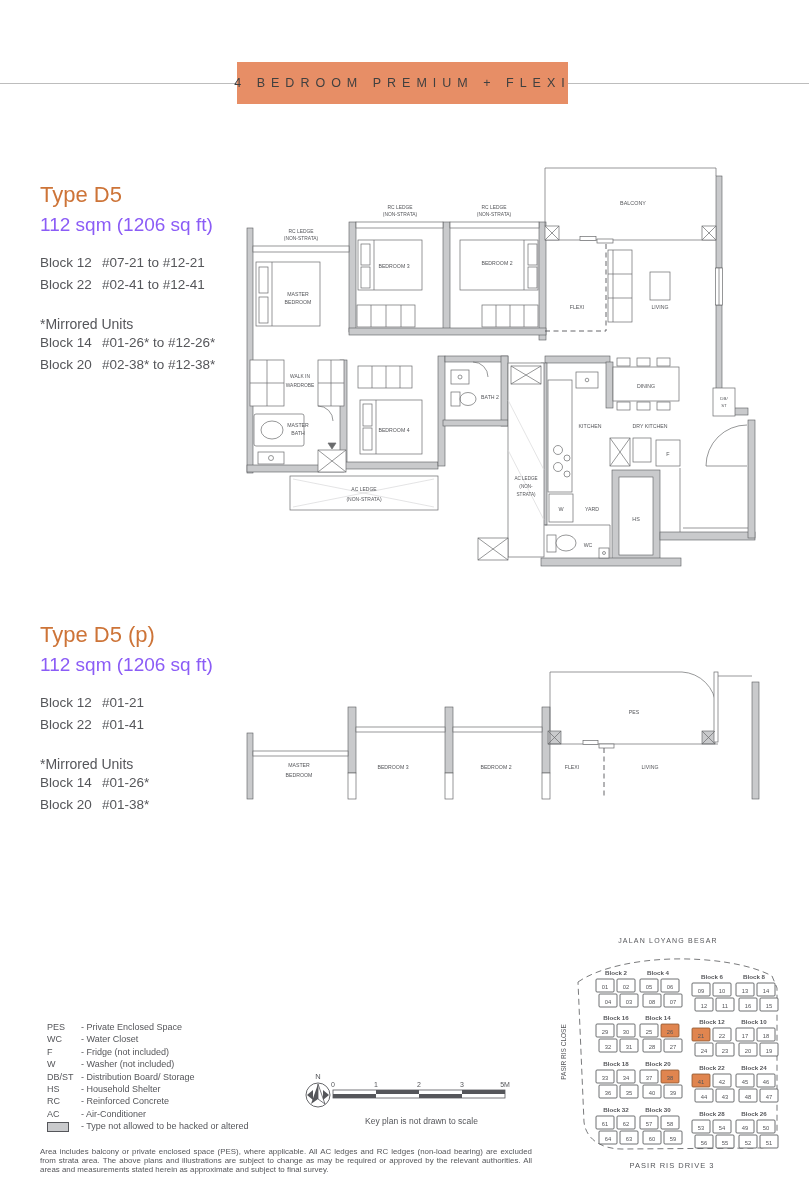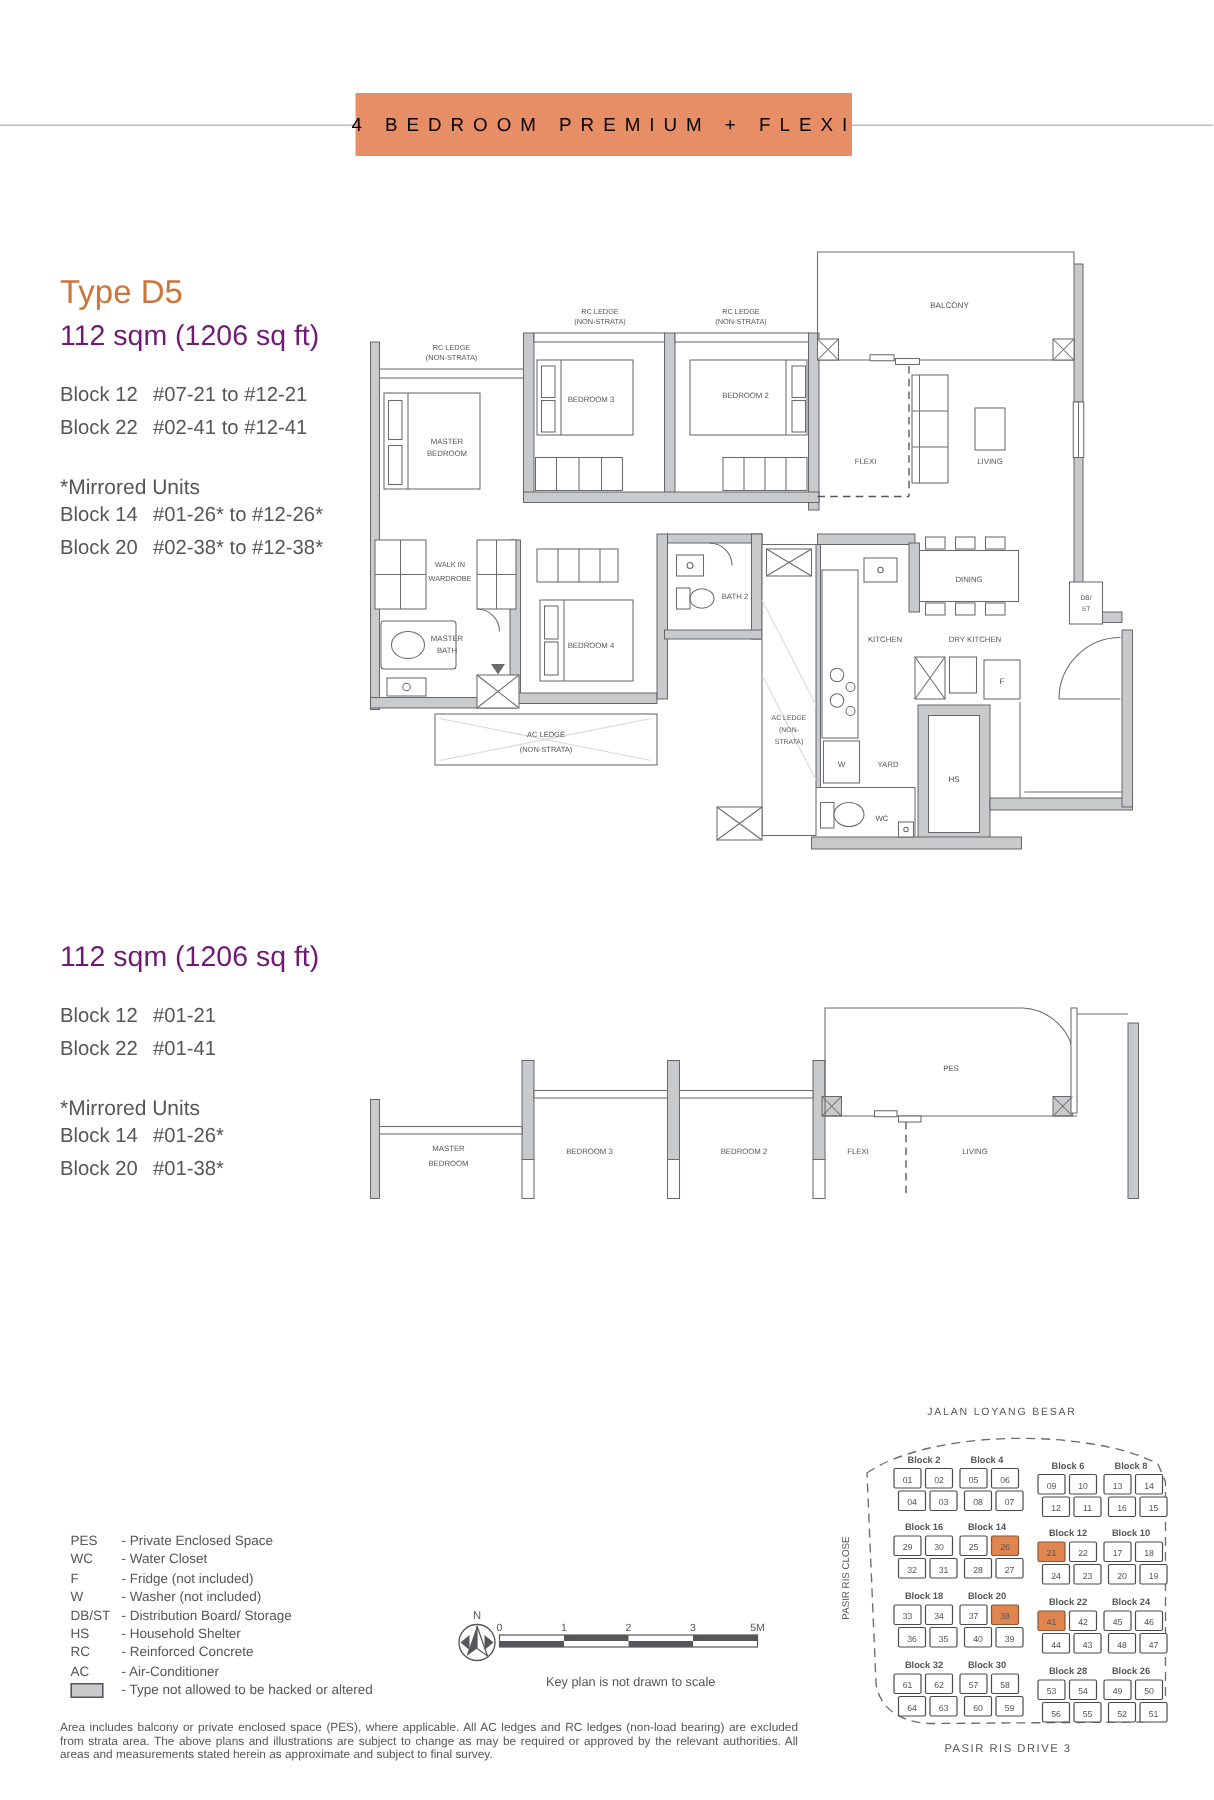--- a/index.html
+++ b/index.html
@@ -1,34 +1,34 @@
 <!DOCTYPE html>
 <html><head>
 <meta charset="utf-8">
 <style>
   html,body{margin:0;padding:0;background:#fff;}
   body{font-family:"Liberation Sans",sans-serif;color:#55565A;}
   .page{position:relative;width:809px;height:1200px;background:#fff;overflow:hidden;}
   .banner-line{position:absolute;left:0;top:83px;width:809px;height:1px;background:#bdbdbd;}
   .banner{position:absolute;left:237px;top:62px;width:331px;height:42px;background:#E78E66;
           display:flex;align-items:center;justify-content:center;}
-  .banner span{font-size:12.5px;letter-spacing:6px;color:#000000;white-space:nowrap;}
+  .banner span{font-size:12.5px;letter-spacing:6px;color:#404040;white-space:nowrap;}
   .unit-info{position:absolute;left:40px;width:210px;}
   .unit-info h1{margin:0;font-size:22px;font-weight:400;color:#CD7438;}
-  .unit-info h2{margin:6px 0 0 0;font-size:19px;font-weight:400;color:#701a75;}
+  .unit-info h2{margin:6px 0 0 0;font-size:19px;font-weight:400;color:#8b5cf6;}
   .blocks{margin-top:16px;}
   .block-row{font-size:13.5px;line-height:22px;display:flex;}
   .block-row .bname{width:62px;}
   .mnote{margin-top:20px;font-size:14px;line-height:16px;}
   svg text{fill:#55565A;}
   .legend{position:absolute;left:47px;top:1021px;font-size:9px;line-height:12.4px;}
   .lg-row{display:flex;}
   .lg-row .abbr{width:34px;}
   .swatch{display:inline-block;width:20px;height:8px;background:#c9cacc;border:1px solid #55565A;margin-top:2px;}
-  .kp-note{position:absolute;left:364px;top:1116px;width:165px;font-size:8.5px;text-align:left;}
+  .kp-note{position:absolute;left:339px;top:1116px;width:165px;font-size:8.5px;text-align:center;}
   .disclaimer{position:absolute;left:40px;top:1139px;width:492px;font-size:7.9px;line-height:9px;text-align:justify;}
   .abs{position:absolute;}
 </style>
 </head>
 <body>
 
 <div class="page">
 
   <div class="banner-line"></div>
   <div class="banner">
@@ -246,20 +246,21 @@
       <text x="724" y="407" font-size="4.4">ST</text>
       <text x="668" y="456" font-size="5.4">F</text>
       <text x="561" y="511" font-size="5.4">W</text>
       <text x="592" y="511">YARD</text>
       <text x="636" y="521" font-size="5.4">HS</text>
       <text x="588" y="547">WC</text>
     </g>
   </svg>
 
   <section class="unit-info" style="top:622px;">
+    <h1>Type D5 (p)</h1>
     <h2>112 sqm (1206 sq ft)</h2>
     <div class="blocks">
       <div class="block-row">
         <span class="bname">Block 12</span>
         <span>#01-21</span>
       </div>
       <div class="block-row">
         <span class="bname">Block 22</span>
         <span>#01-41</span>
       </div>

